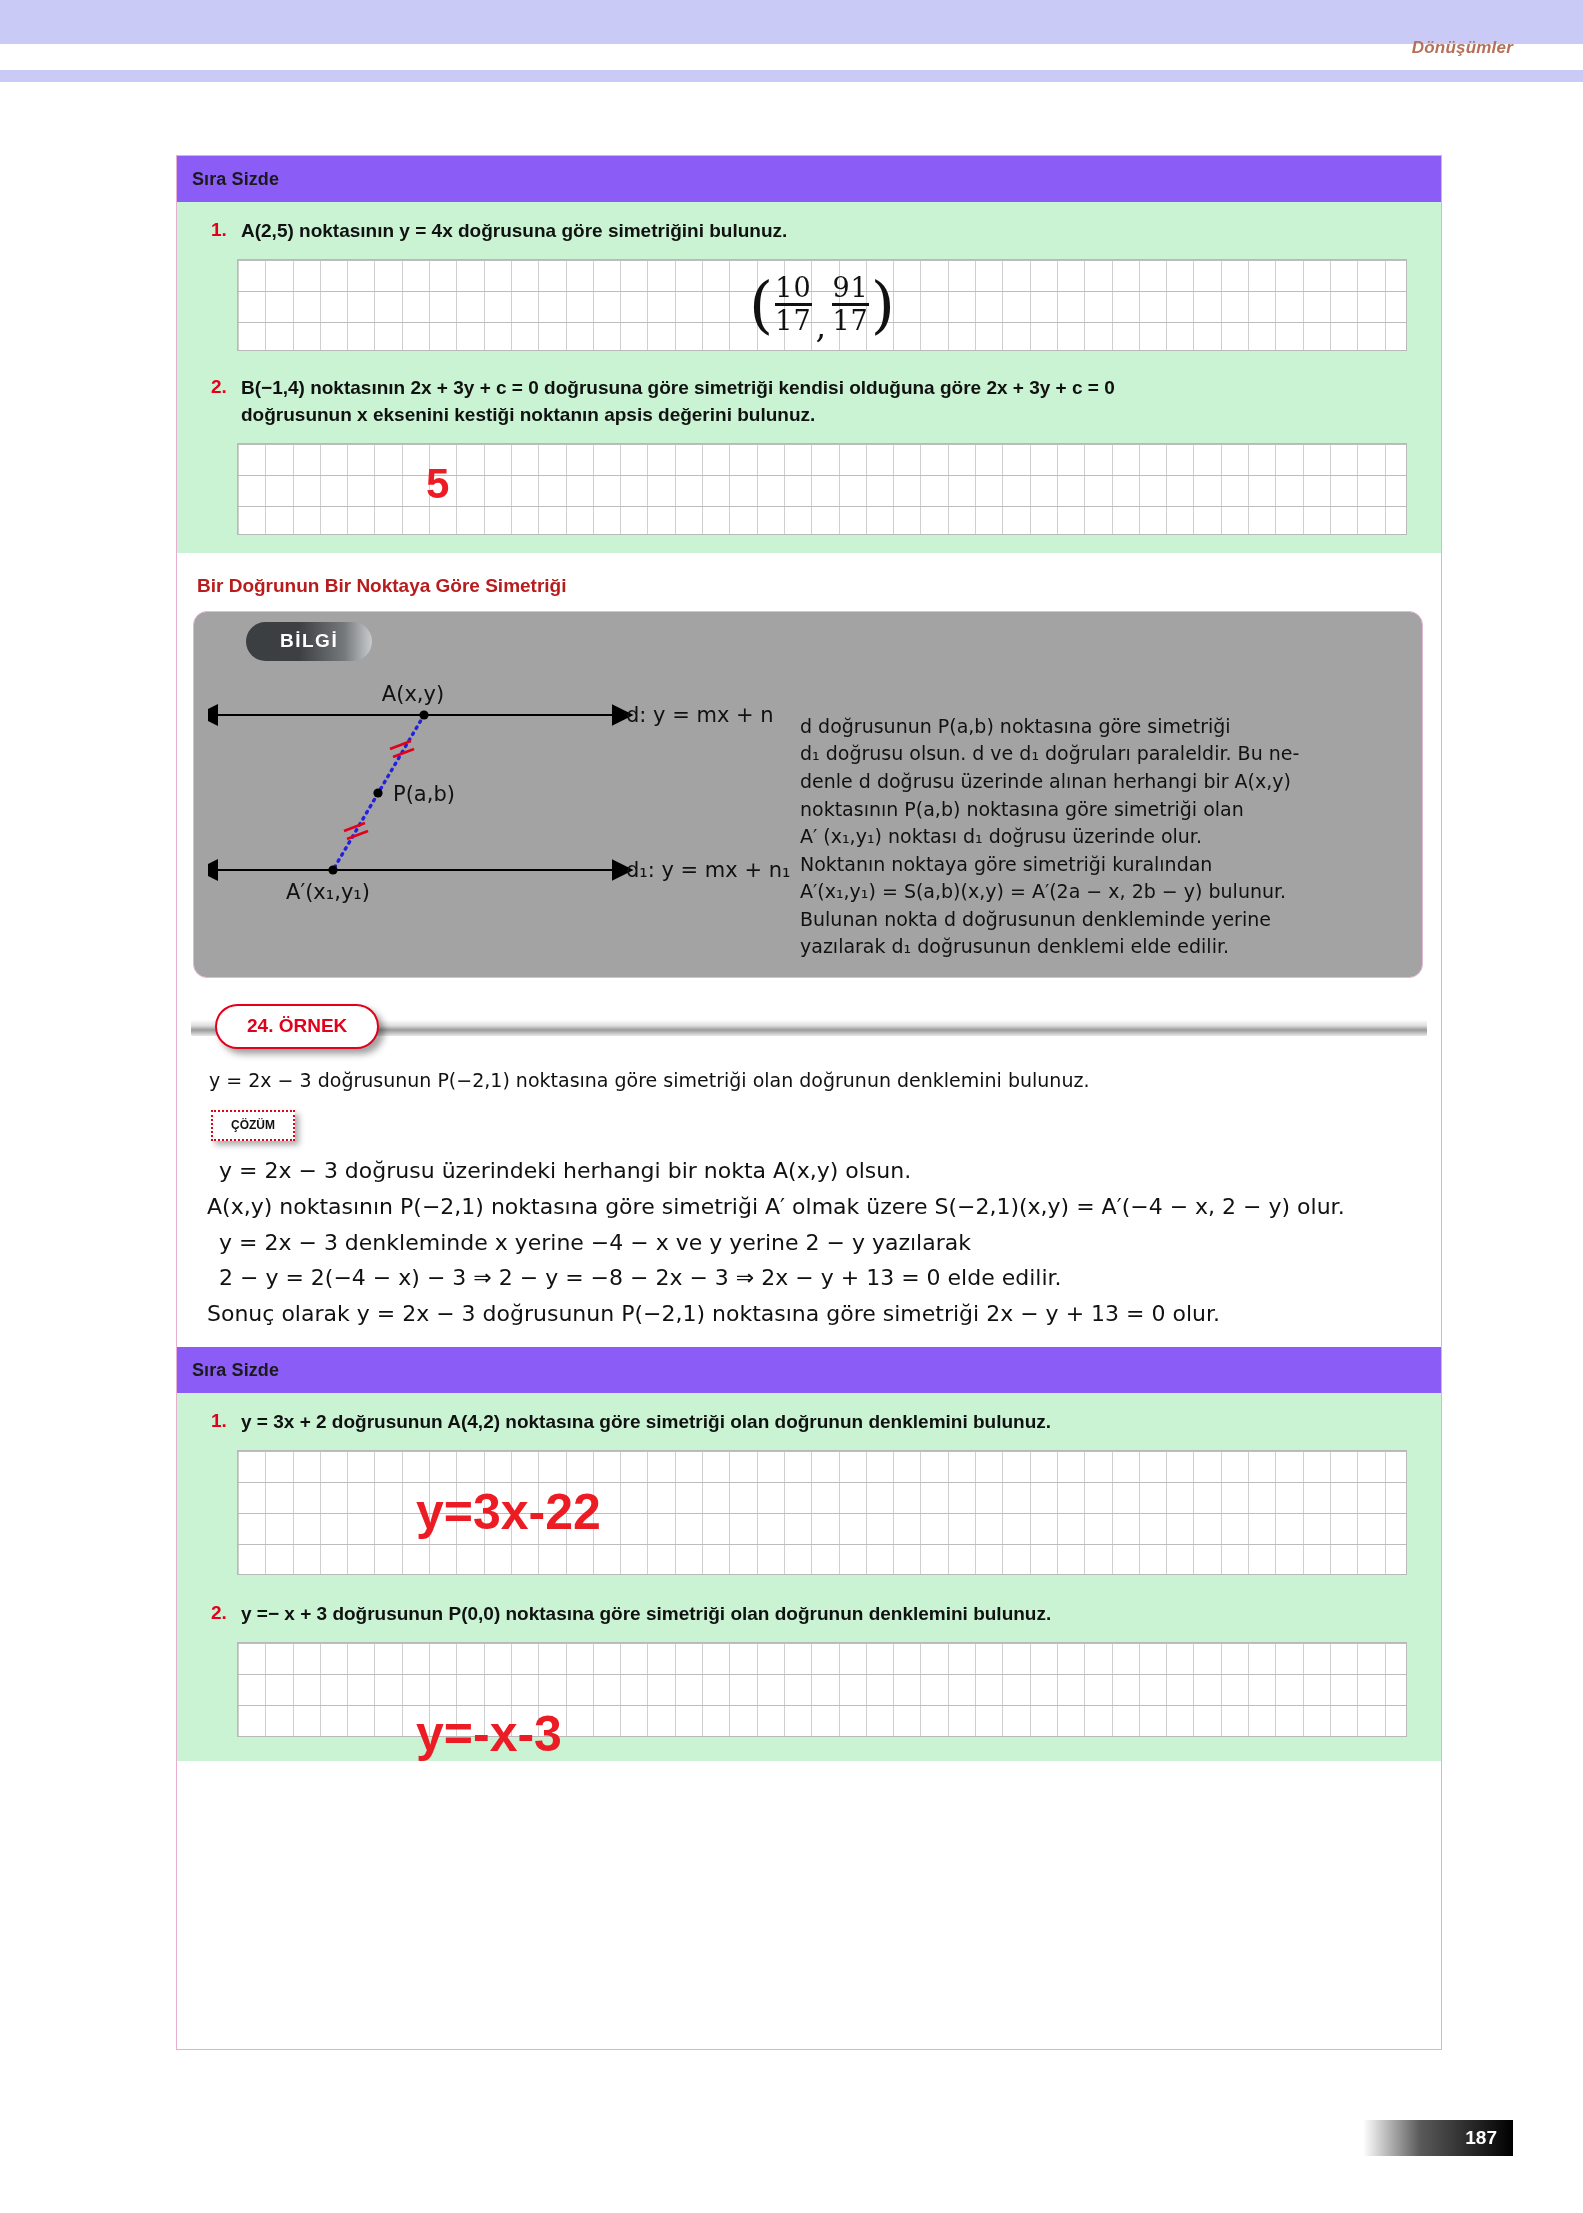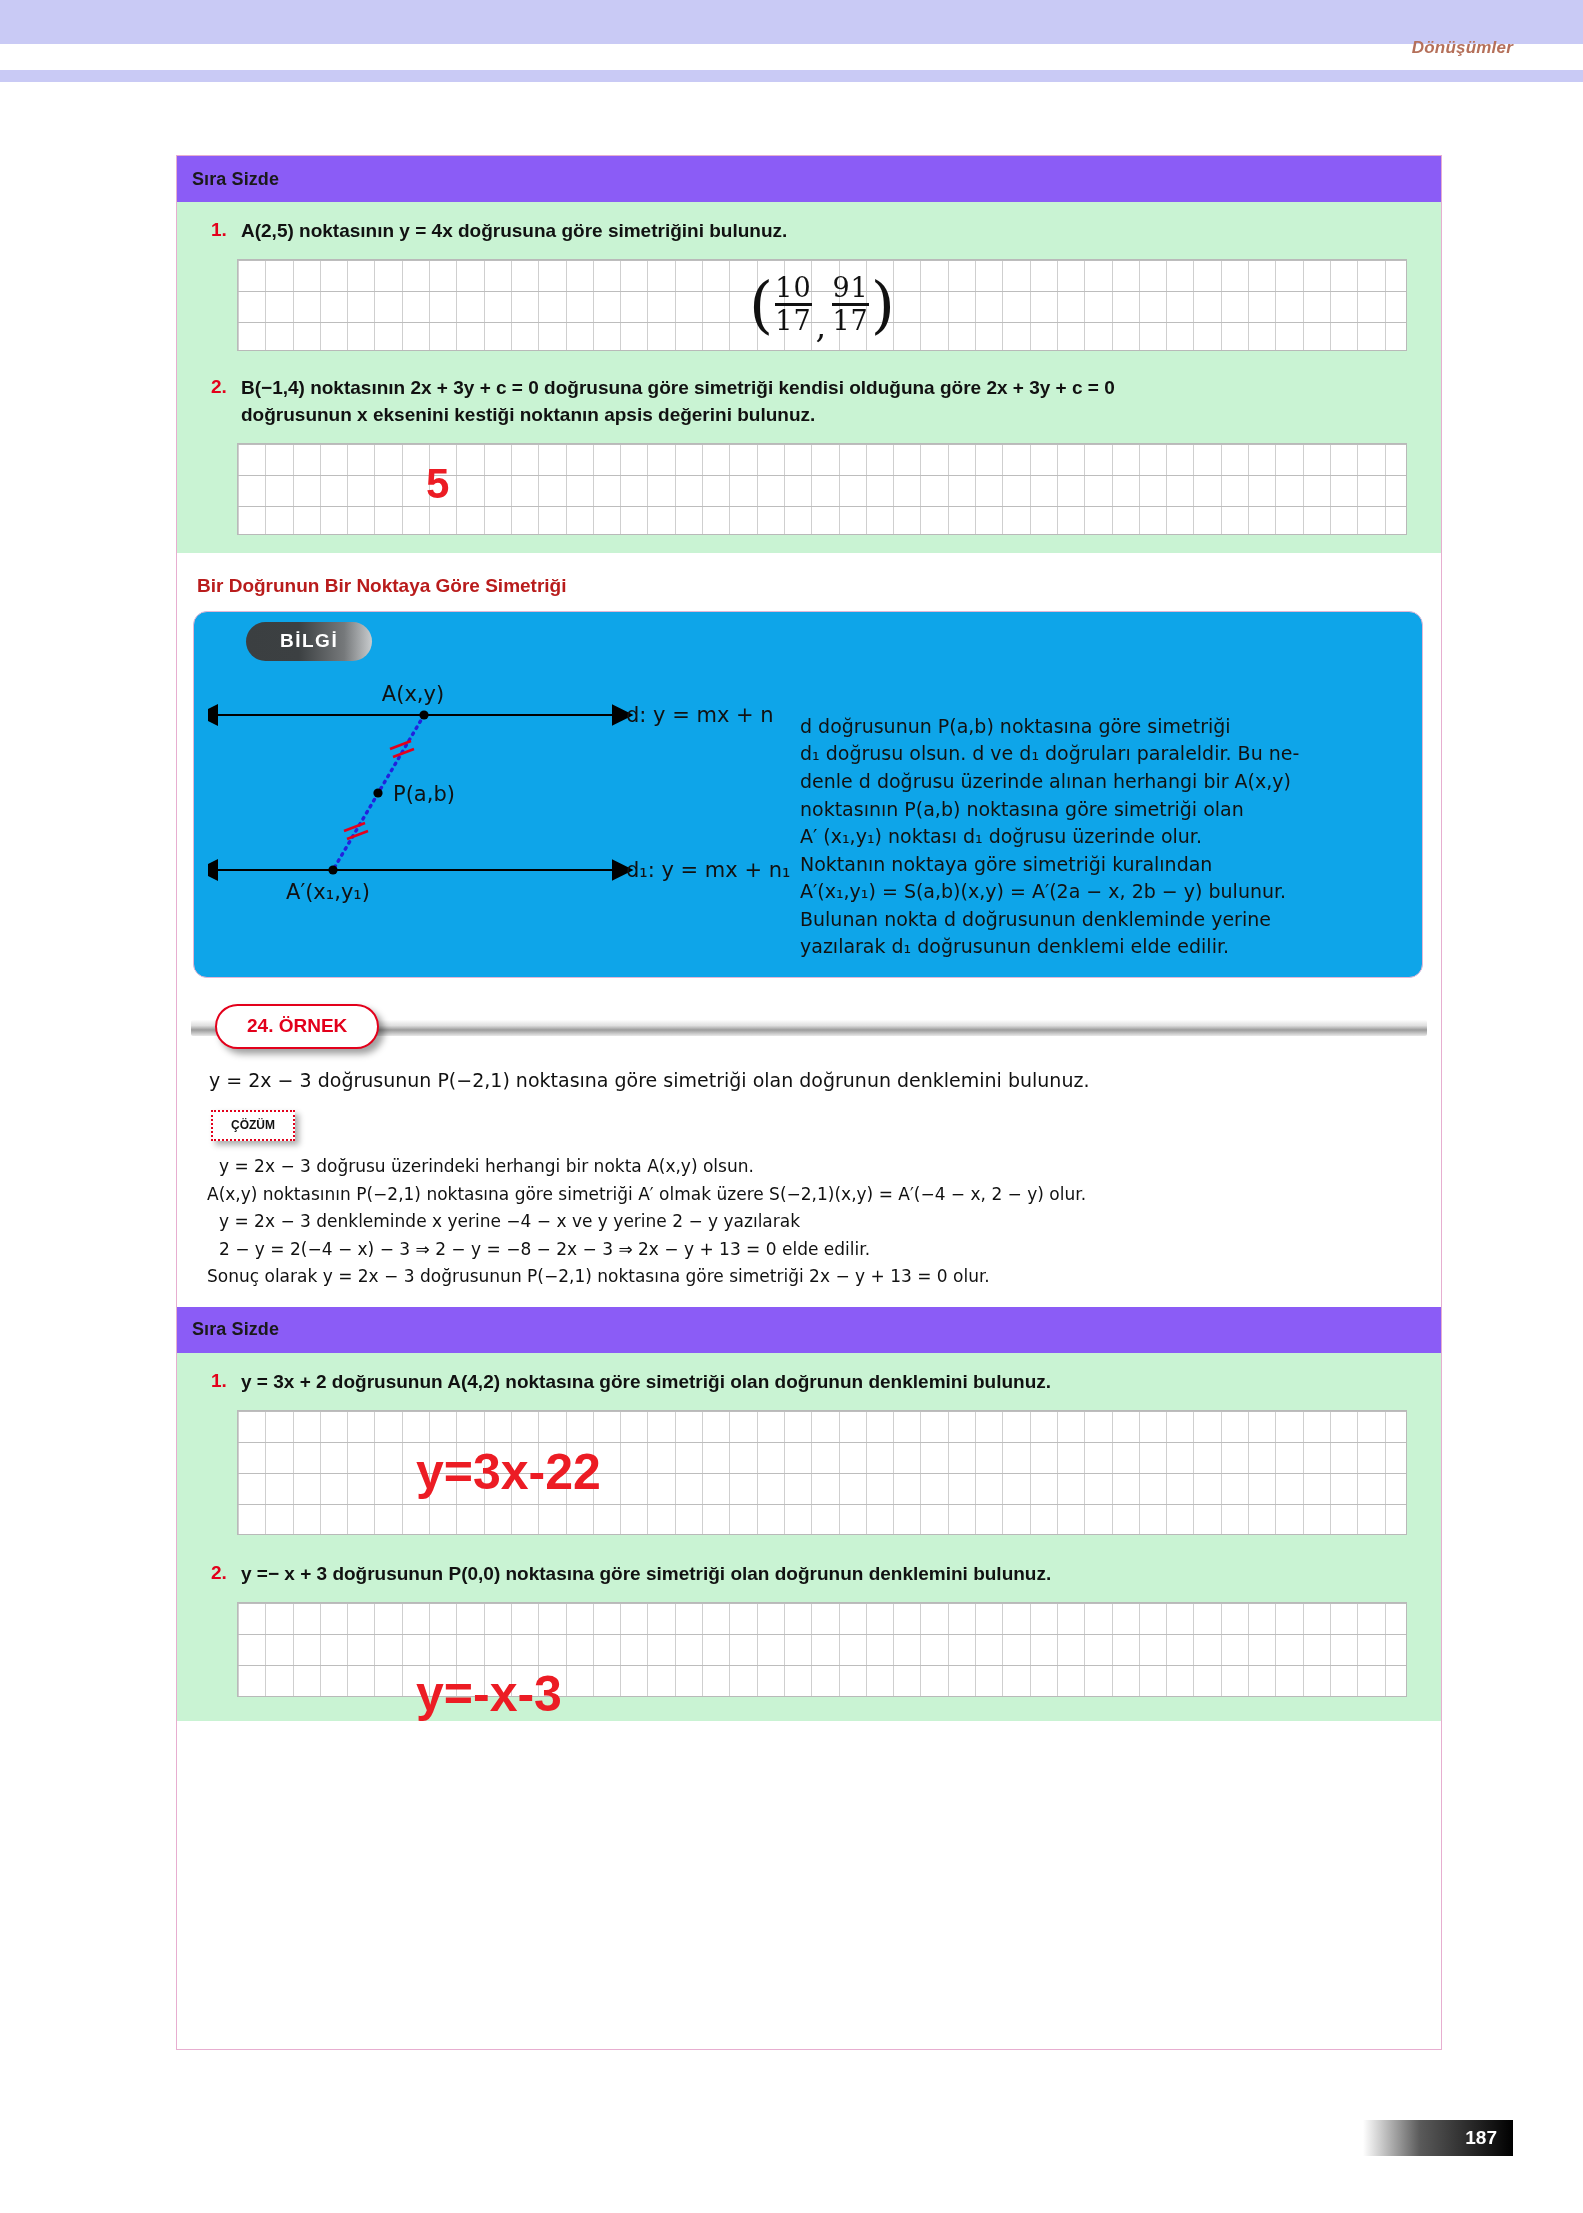--- a/index.html
+++ b/index.html
@@ -106,21 +106,21 @@
 
   
   .red-head {
     color: #b91c1c; font-weight: bold; font-size: 19px;
     padding: 22px 0 0 20px;
   }
 
   
   .bilgi-box {
     margin: 14px 18px 0 16px;
-    background: #0ea5e9;
+    background: #a3a3a3;
     border: 1px solid #e3b7d6;
     border-radius: 14px;
     padding: 10px 14px 16px 14px;
     position: relative;
     min-height: 292px;
   }
   .bilgi-tag {
     display: inline-block;
     background: linear-gradient(to right, #3b3f41 0%, #3c4042 42%, #76797b 78%, #c9ccce 100%);
     color: #ffffff; font-weight: bold; font-size: 19px;
@@ -170,21 +170,21 @@
     background: #ffffff;
     border: 2px dotted #e3001b;
     padding: 6px 18px 7px 18px;
     font-size: 12px; font-weight: bold; color: #111;
     margin: 16px 0 8px 34px;
     box-shadow: 4px 4px 6px rgba(0,0,0,.32);
   }
 
   .sol-lines { padding: 4px 18px 16px 30px; }
   .sol-lines .ln {
-    font-size: 17px; line-height: 1.62; color: #111;
+    font-size: 22px; line-height: 1.62; color: #111;
     font-family: "DejaVu Sans", sans-serif;
     white-space: nowrap;
   }
   .sol-lines .ln.ind { padding-left: 12px; }
 
   
   .pgtab {
     position: absolute; right: 70px; top: 2120px;
     width: 150px; height: 36px;
     background: linear-gradient(to right, #ffffff 0%, #5a5a5a 38%, #000000 100%);

